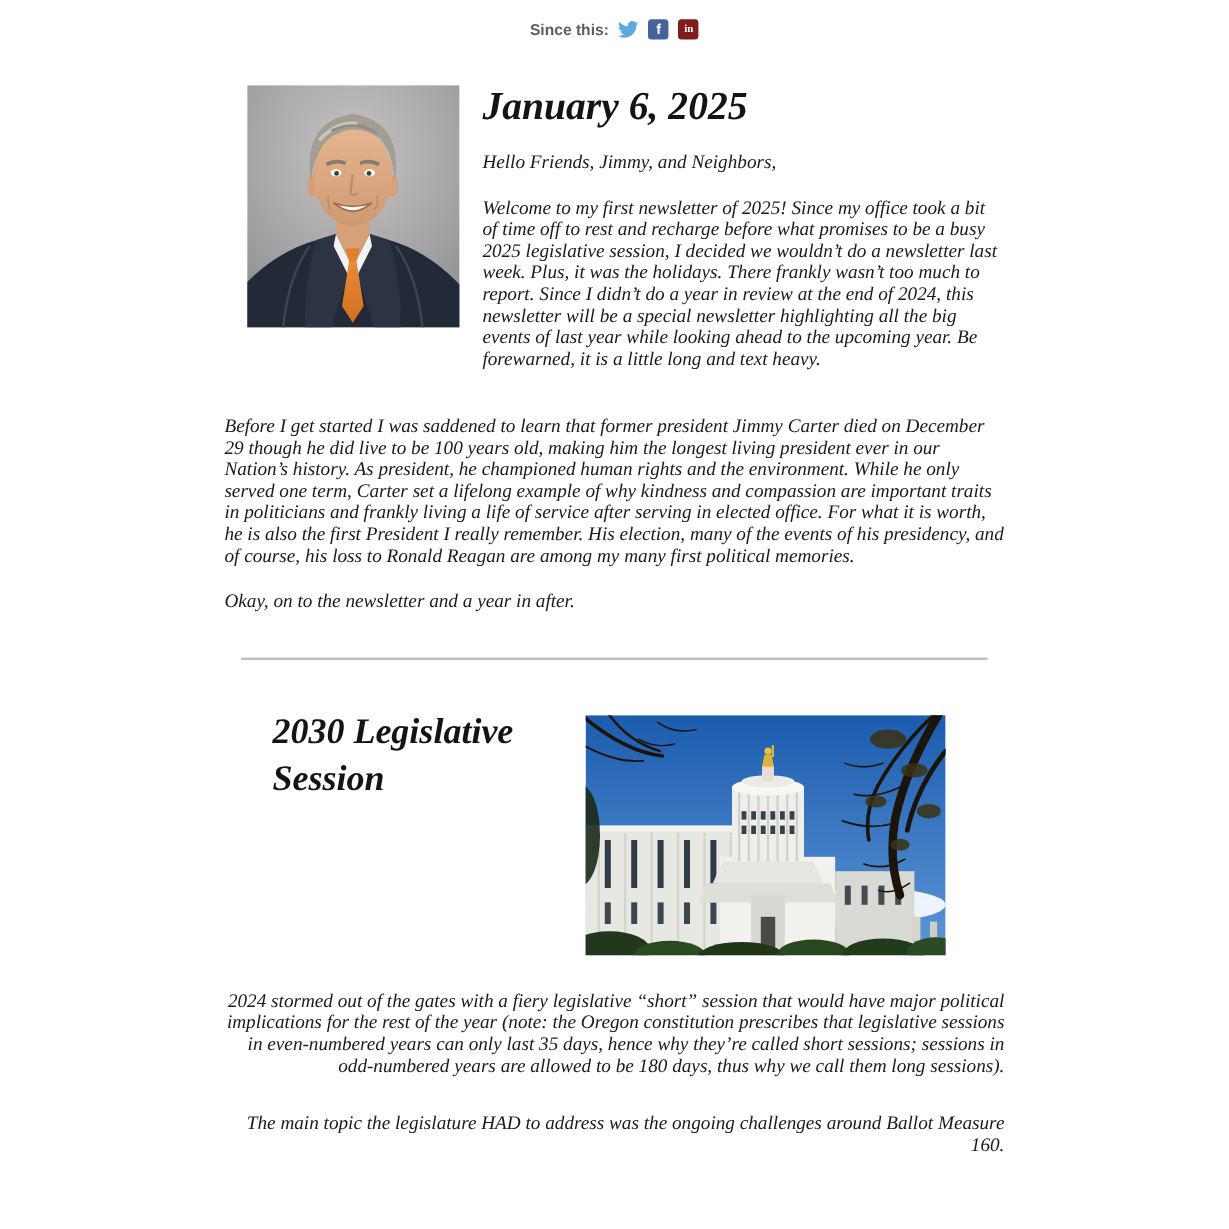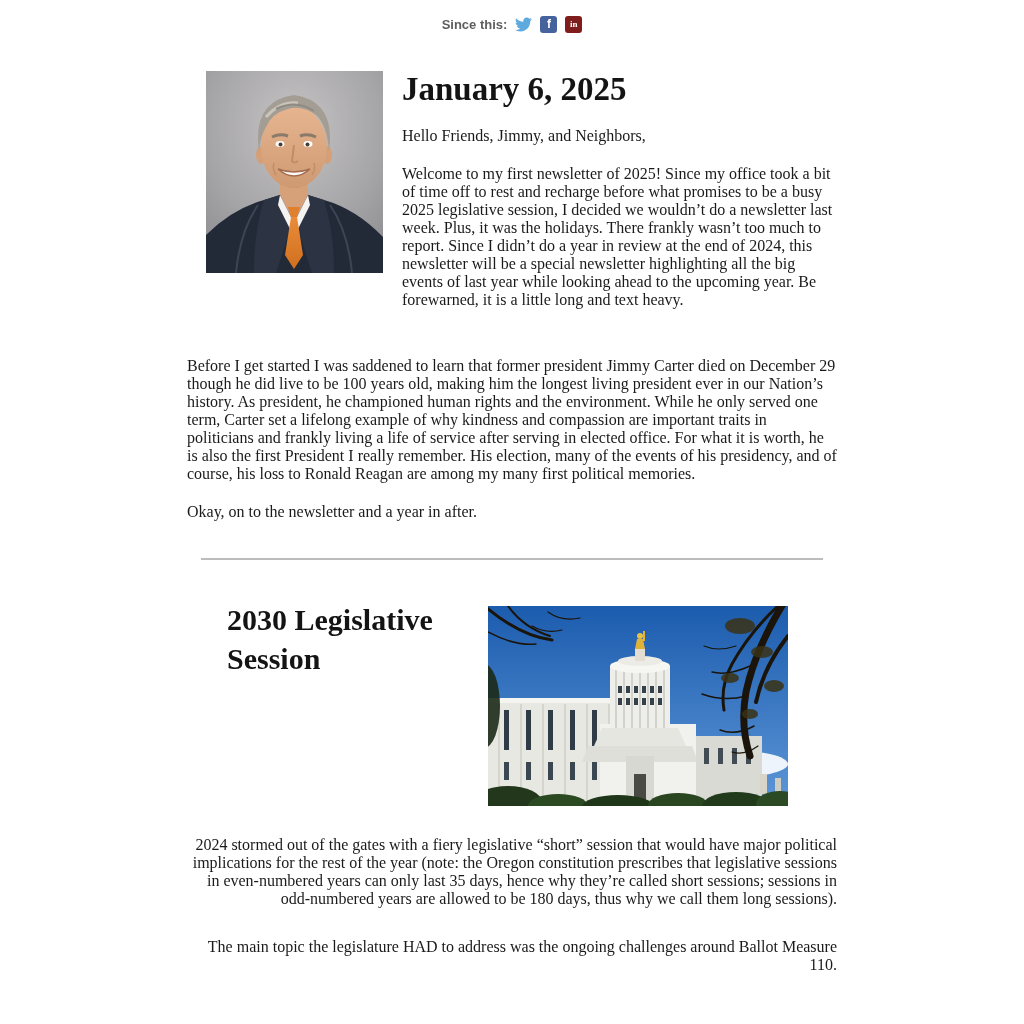--- a/index.html
+++ b/index.html
@@ -31,41 +31,42 @@
   .icon-btn.twitter svg { width: 17px; height: 17px; display: block; }
   .icon-btn.facebook { background: #47639e; color: #fff; font-weight: bold; font-size: 12px; line-height: 17px; }
   .icon-btn.linkedin { background: #7f1d1d; color: #fff; font-weight: bold; font-size: 9px; line-height: 17px; font-family: Liberation Serif, serif; }
 
   
   .content {
     width: 650px;
     margin: 38px auto 0 auto;
     font-size: 16px;
     line-height: 18px;
+    font-style: italic;
   }
 
   .portrait-wrap {
     float: left;
     width: 177px;
     height: 202px;
     margin: 0 19px 26px 19px;
   }
   .portrait-wrap svg { width: 177px; height: 202px; display: block; }
 
   h1.date-heading {
     font-family: "Liberation Serif", serif;
     font-weight: bold;
     font-size: 33px;
     line-height: 36px;
     margin: 6px 0 20px 0;
     color: #141414;
   }
 
   p.para { margin: 0 0 20px 0; }
-  p.para.gap-top { margin-top: 48px; }
+  p.para.gap-top { margin-top: 38px; }
 
   hr.section-divider {
     clear: both;
     border: none;
     border-top: 2px solid #bcbcbc;
     margin: 37px 14px 40px 14px;
   }
 
   .session-section { }
   .capitol-wrap {
@@ -277,17 +278,17 @@
           <ellipse cx="130" cy="201" rx="36" ry="12" fill="#1f3619"></ellipse>
           <ellipse cx="190" cy="199" rx="30" ry="12" fill="#2a4620"></ellipse>
           <ellipse cx="248" cy="200" rx="34" ry="14" fill="#203a1b"></ellipse>
           <ellipse cx="292" cy="198" rx="24" ry="13" fill="#2c4a24"></ellipse>
         </svg>
       </div>
 
       <h2 class="session-heading">2030 Legislative Session</h2>
       <div class="clear"></div>
       <p class="para">2024 stormed out of the gates with a fiery legislative “short” session that would have major political implications for the rest of the year (note: the Oregon constitution prescribes that legislative sessions in even-numbered years can only last 35 days, hence why they’re called short sessions; sessions in odd-numbered years are allowed to be 180 days, thus why we call them long sessions).</p>
-      <p class="para">The main topic the legislature HAD to address was the ongoing challenges around Ballot Measure 110.</p>
+      <p class="para">The main topic the legislature HAD to address was the ongoing challenges around Ballot Measure 160.</p>
     </div>
 
   </div>
 </div>
 
 </body></html>

